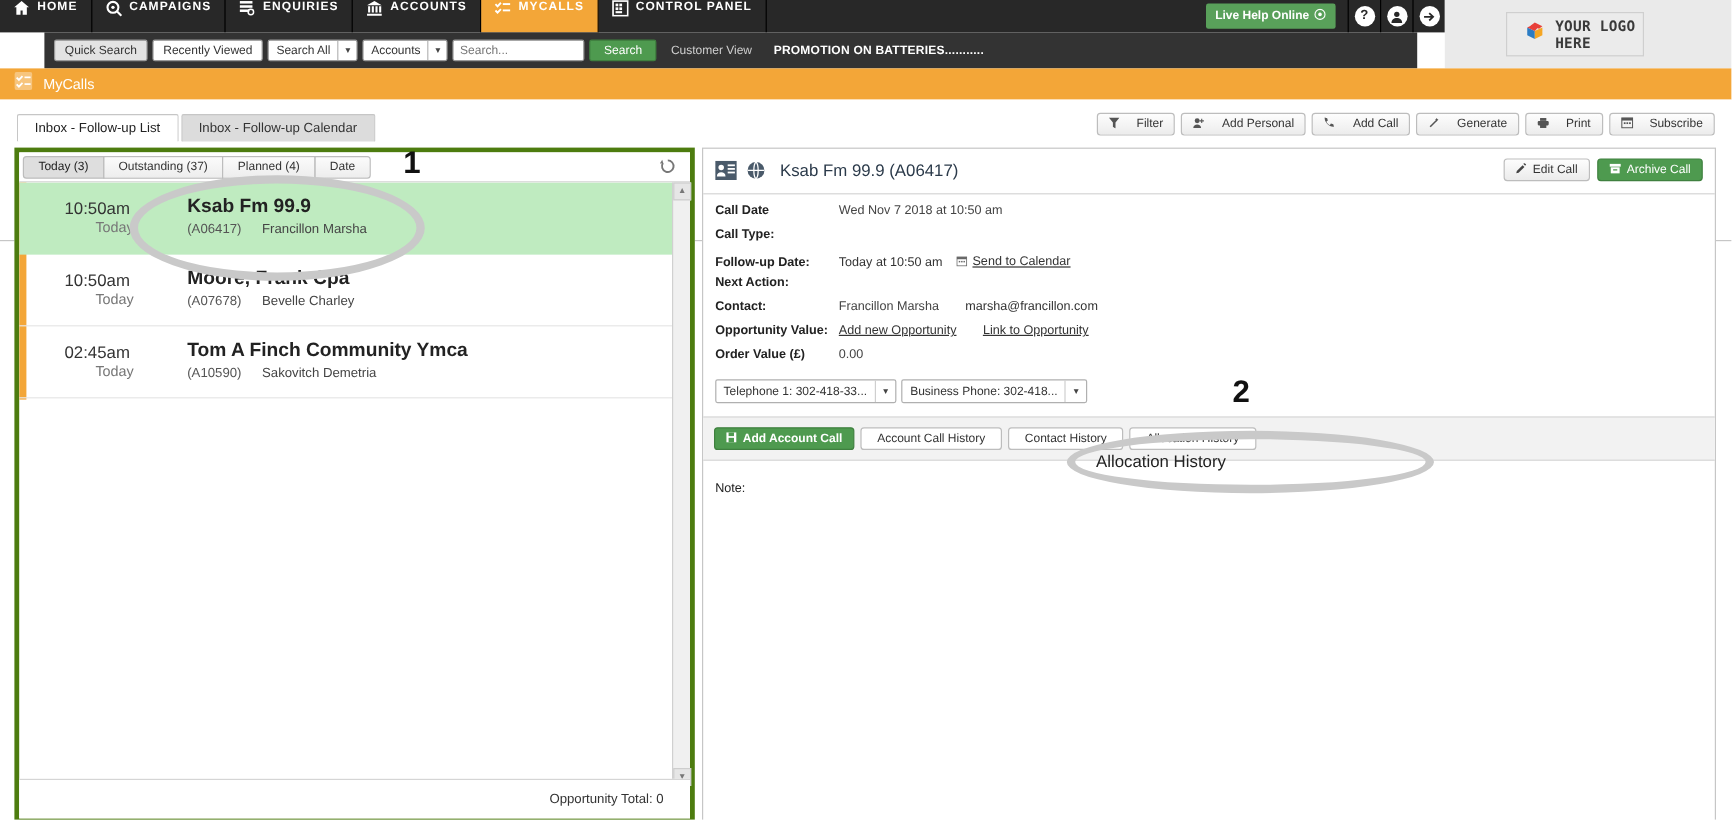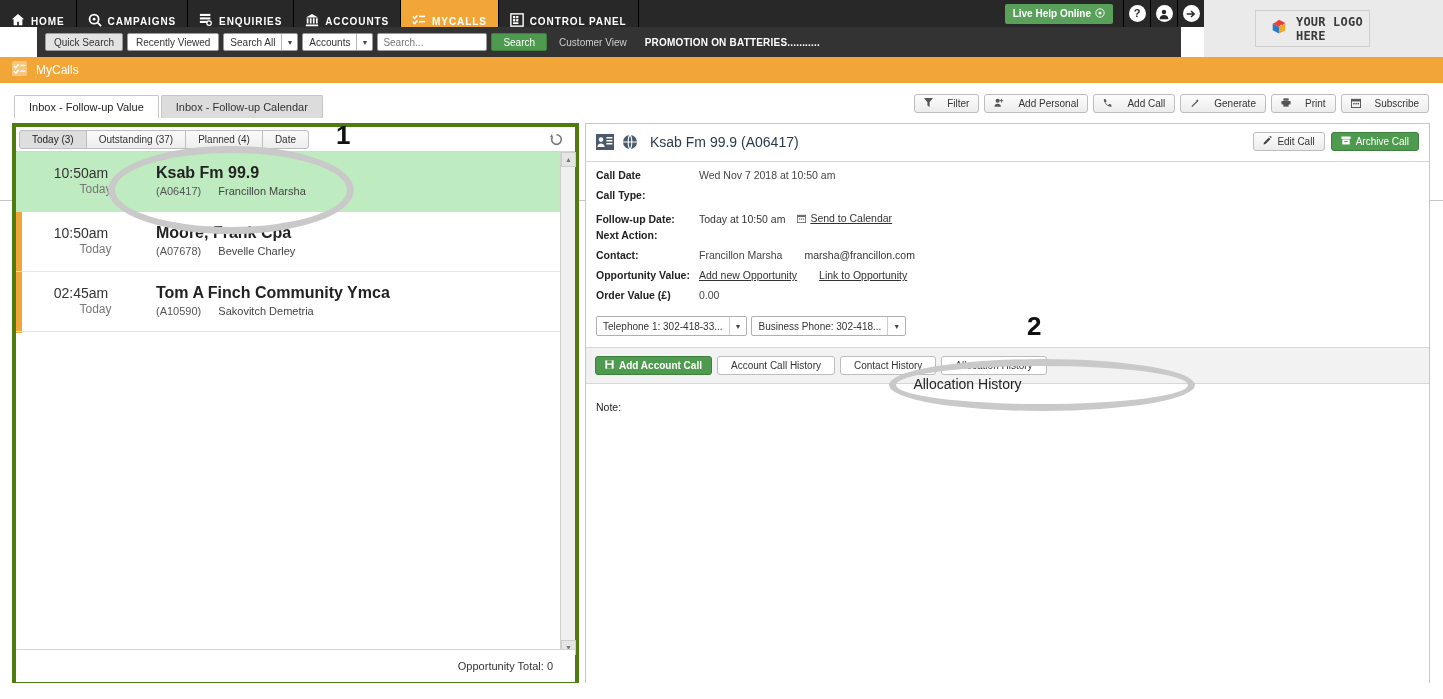--- a/index.html
+++ b/index.html
@@ -11,21 +11,21 @@
     overflow: hidden;
   }
   #app { position: relative; width: 1443px; height: 699px; background:#fff; }
 
   
   .topnav {
     position:absolute; left:0; top:0; width:1204px; height:27px;
     background:#282828; display:flex; align-items:stretch;
   }
   .nav-item {
-    display:flex; align-items:flex-end; gap:6px;
+    display:flex; align-items:flex-start; gap:6px;
     padding:0 11px; height:27px;
     color:#ffffff; font-size:10px; font-weight:bold; letter-spacing:0.9px;
     border-right:1px solid #000;
     cursor:pointer; white-space:nowrap;
   }
   .nav-item.active { background:#F3A638; color:#fff; }
   .nav-ico { display:inline-block; width:14px; height:14px; flex:0 0 14px; }
   .nav-ico svg { display:block; }
 
   .topnav-right {
@@ -386,21 +386,21 @@
         </svg>
     </span>
     <span class="mtitle">MyCalls</span>
   </div>
 
   <div class="pagebody">
 
     <div class="tab-underline"></div>
 
     <div class="tabrow">
-      <div class="ptab active">Inbox - Follow-up Value</div>
+      <div class="ptab active">Inbox - Follow-up List</div>
       <div class="ptab">Inbox - Follow-up Calendar</div>
     </div>
 
     <div class="toolbar">
       <div class="tb-btn">
         <span><svg width="9" height="9" viewBox="0 0 10 10">
               <path d="M0 0h10L6.2 4.6V10L3.8 8.4V4.6z" fill="#555"></path>
             </svg></span>
         <span>Filter</span>
       </div>

